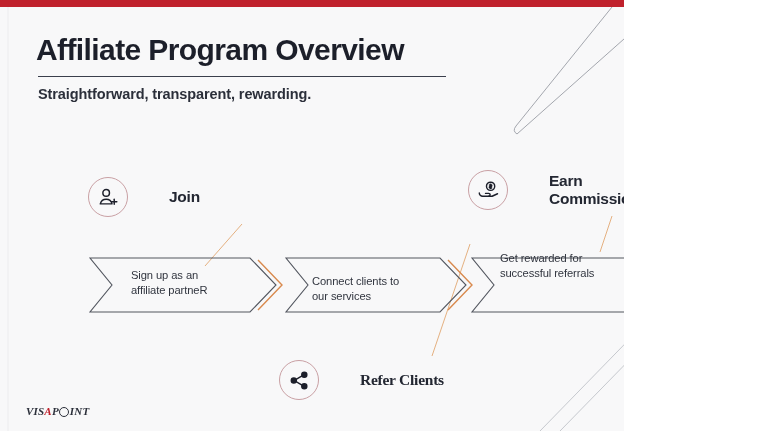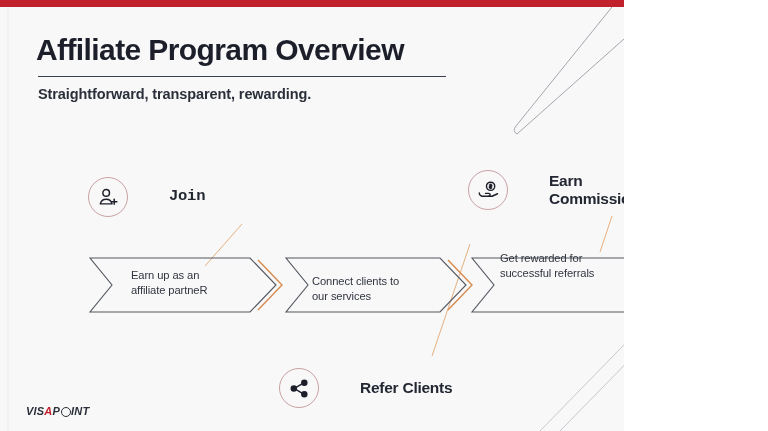--- a/index.html
+++ b/index.html
@@ -88,23 +88,23 @@
   .node-label {
     margin-left: 13px;
     font-size: 15.5px;
     font-weight: bold;
     color: #232732;
     line-height: 1.16;
     letter-spacing: -0.25px;
     white-space: pre-line;
   }
 
-  #node-join     { left: 88px;  top: 177px; font-family: Liberation Mono, monospace; }
+  #node-join     { left: 88px;  top: 177px; }
   #node-earn     { left: 468px; top: 170px; }
-  #node-refer    { left: 279px; top: 368px; }
+  #node-refer    { left: 279px; top: 360px; font-family: Liberation Serif, serif; }
 
   
   .chev-band {
     position: absolute;
     left: 0;
     top: 254px;
     width: 768px;
     height: 62px;
   }
   .chev-text {
@@ -124,20 +124,21 @@
     position: absolute;
     left: 26px;
     top: 405px;
     font-size: 11px;
     font-weight: bold;
     font-style: italic;
     letter-spacing: 0.2px;
     color: #2b2f3a;
     display: flex;
     align-items: center;
+    font-family: Liberation Serif, serif;
   }
   .logo .lg-a { color: #c0212c; }
   .logo .lg-o {
     display: inline-block;
     width: 8px; height: 8px;
     border: 1.6px solid #2b2f3a;
     border-radius: 50%;
     margin: 0 0.5px;
     position: relative;
     top: 0.5px;
@@ -187,21 +188,21 @@
 
     <path d="M286 4 L440 4 L466 31 L440 58 L286 58 L308 31 Z" fill="none" stroke="#52565f" stroke-width="1.1"></path>
 
     <path d="M448 6 L472 31 L448 56" fill="none" stroke="#d98a4e" stroke-width="1.4"></path>
 
     <path d="M472 4 L630 4 L656 31 L630 58 L472 58 L494 31 Z" fill="none" stroke="#52565f" stroke-width="1.1"></path>
 
     <path d="M636 6 L660 31 L636 56" fill="none" stroke="#d98a4e" stroke-width="1.4"></path>
   </svg>
 
-  <div class="chev-text" id="chev-text-1">Earn up as an
+  <div class="chev-text" id="chev-text-1">Sign up as an
 affiliate partneR</div>
   <div class="chev-text" id="chev-text-2">Connect clients to
 our services</div>
   <div class="chev-text" id="chev-text-3">Get rewarded for
 successful referrals</div>
 
   <div class="step-node" id="node-join">
     <div class="node-circle">
       <svg width="22" height="22" viewBox="0 0 24 24" fill="none" stroke="#1c1f2a" stroke-width="1.6" stroke-linecap="round" stroke-linejoin="round">
         <circle cx="10" cy="7.5" r="3.6"></circle>

